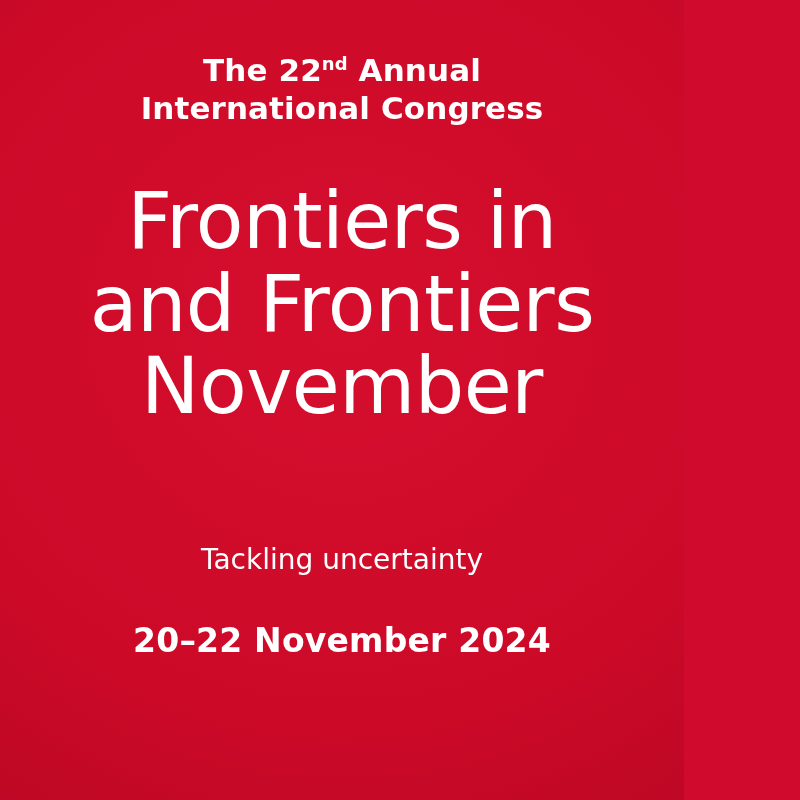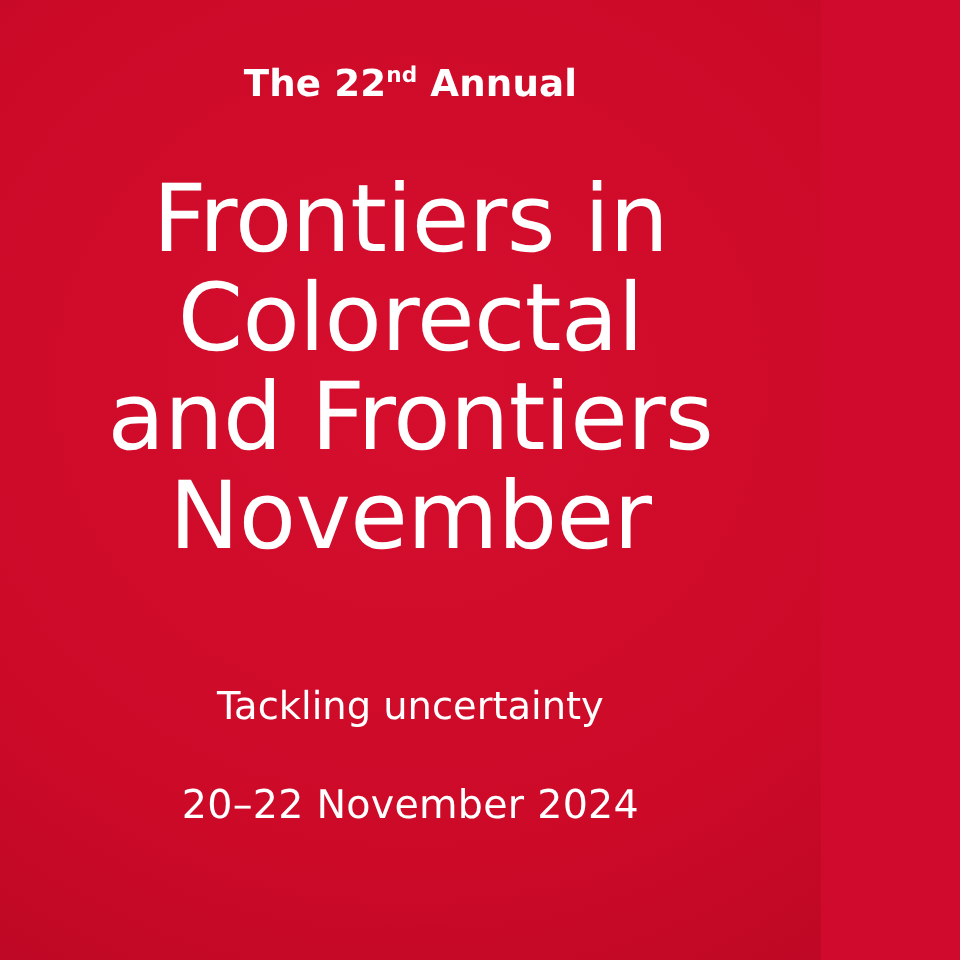--- a/index.html
+++ b/index.html
@@ -44,48 +44,48 @@
     line-height: 1.06;
     font-weight: normal;
     letter-spacing: -0.5px;
     max-width: 740px;
   }
   .main-title .line {
     display: block;
     white-space: nowrap;
   }
   .subtitle {
-    margin-top: 42px;
-    font-size: 32px;
+    margin-top: 62px;
+    font-size: 28px;
     line-height: 1.32;
     font-weight: normal;
     max-width: 640px;
   }
   .subtitle .line {
     display: block;
   }
   .dates {
     margin-top: 42px;
     font-size: 33px;
-    font-weight: normal;
+    font-weight: bold;
     letter-spacing: 0.2px;
   }
 </style>
 </head>
 <body>
 
 <div class="poster">
 
   <div class="kicker">
     <span><span>The 22</span><sup>nd</sup><span> Annual</span></span><br>
+    <span>International Congress</span>
   </div>
 
   <h1 class="main-title">
     <span class="line">Frontiers in</span>
-    <span class="line">Colorectal</span>
     <span class="line">and Frontiers</span>
     <span class="line">November</span>
   </h1>
 
   <div class="subtitle">
     <span class="line">Tackling uncertainty</span>
   </div>
 
   <div class="dates">20–22 November 2024</div>
 

